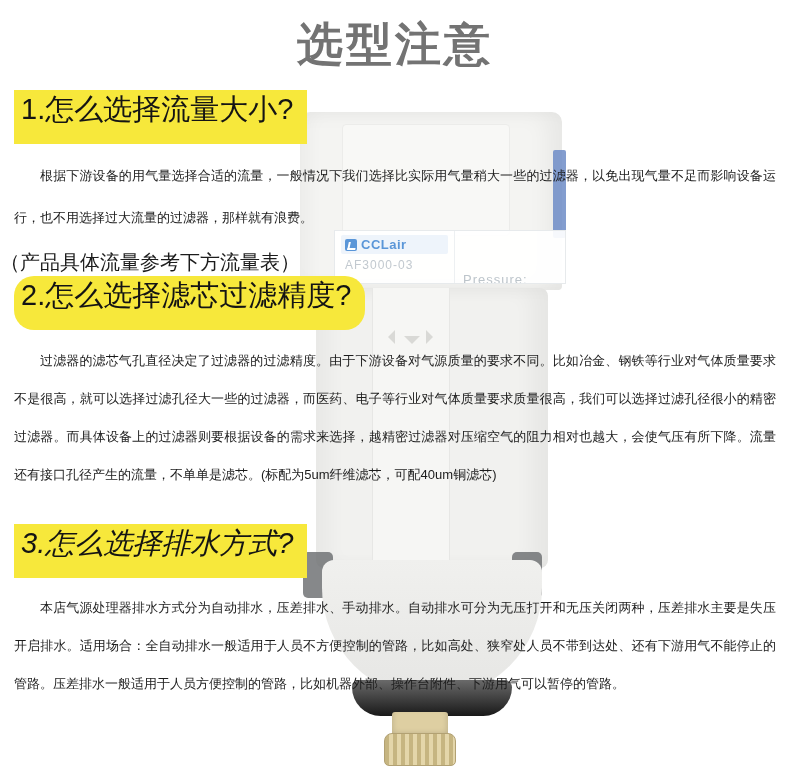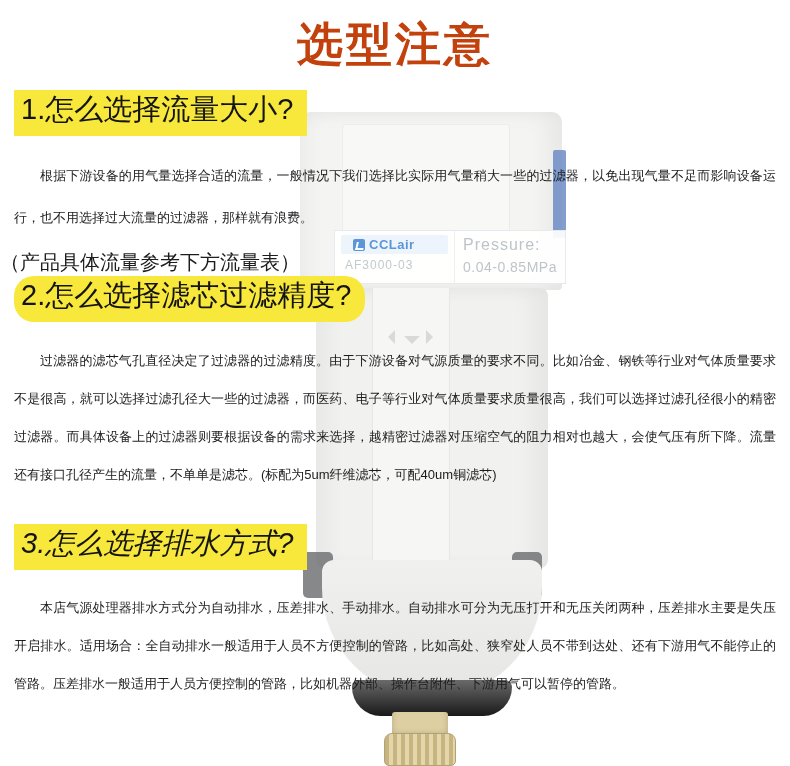--- a/index.html
+++ b/index.html
@@ -28,27 +28,27 @@
   .ph-blue-strip {
     left:553px; top:150px; width:13px; height:88px;
     background:#6d8cc7; border-radius:2px; opacity:0.85;
   }
   .ph-label {
     left:334px; top:230px; width:232px; height:54px;
     background:rgba(255,255,255,0.93);
     border:1px solid #e7eaec; display:flex; overflow:hidden;
   }
   .ph-label-left { width:120px; border-right:1px solid #edf0f2; padding:4px 6px; }
-  .ph-brand-row { display:flex; align-items:center; gap:4px; background:#eef4fb; padding:2px 12px; border-radius:2px; }
+  .ph-brand-row { display:flex; align-items:center; gap:4px; background:#eef4fb; padding:2px 4px; border-radius:2px; }
   .ph-logo { width:12px; height:12px; background:#5a96d8; border-radius:2px; position:relative; flex:0 0 auto; }
   .ph-logo::after { content:""; position:absolute; left:3px; top:3px; width:6px; height:6px; border-left:2px solid #fff; border-bottom:2px solid #fff; transform:skewX(-12deg); }
   .ph-brand { color:#5a96d8; font-size:13px; font-weight:bold; letter-spacing:0.5px; }
   .ph-model { color:#c2c9cf; font-size:12px; letter-spacing:1px; margin-top:4px; padding-left:4px; }
   .ph-label-right { flex:1; padding:5px 8px; color:#bdc5cb; }
-  .ph-pressure-label { font-size:16px; letter-spacing:1px; }
+  .ph-pressure-label { font-size:13px; letter-spacing:1px;margin-top:36px; }
   .ph-pressure-value { font-size:14px; letter-spacing:0.5px; margin-top:5px; }
   .ph-guard {
     left:316px; top:288px; width:232px; height:280px;
     background:#f1f1ef; border-radius:8px;
     box-shadow: inset -16px 0 20px rgba(0,0,0,0.045), inset 14px 0 18px rgba(0,0,0,0.035);
   }
   .ph-guard-col {
     left:372px; top:288px; width:78px; height:280px;
     background:#f6f6f4; border-left:1px solid #e7e7e5; border-right:1px solid #e7e7e5;
   }
@@ -76,27 +76,27 @@
     left:384px; top:733px; width:72px; height:33px;
     background:repeating-linear-gradient(90deg,#c6b581 0 4px,#e4d6aa 4px 8px);
     border:1px solid #b2a173; border-radius:8px 8px 5px 5px;
   }
 
   
   .content { position:absolute; inset:0; z-index:1; }
   .title {
     position:absolute; top:14px; left:0; width:790px;
     text-align:center; font-size:46px; font-weight:bold;
-    letter-spacing:3px; color:#c2410c;
+    letter-spacing:3px; color:#737373;
   }
   .hl {
     position:absolute; left:14px; display:inline-block;
     background:#f7e83b; color:#141414;
     font-size:29px; font-weight:400;
-    padding:4px 14px 10px 7px; line-height:1.1; white-space:nowrap;
+    padding:4px 14px 18px 7px; line-height:1.1; white-space:nowrap;
   }
   .h1 { top:90px; }
   .h2 { top:276px;border-radius:20px; }
   .h3 { top:524px;font-style:italic; }
   .para {
     position:absolute; left:14px; width:762px;
     font-size:13px; line-height:38px; text-align:justify;
     text-indent:2em; color:#1c1c1c;
   }
   .p1 { top:155px; line-height:42px; }

